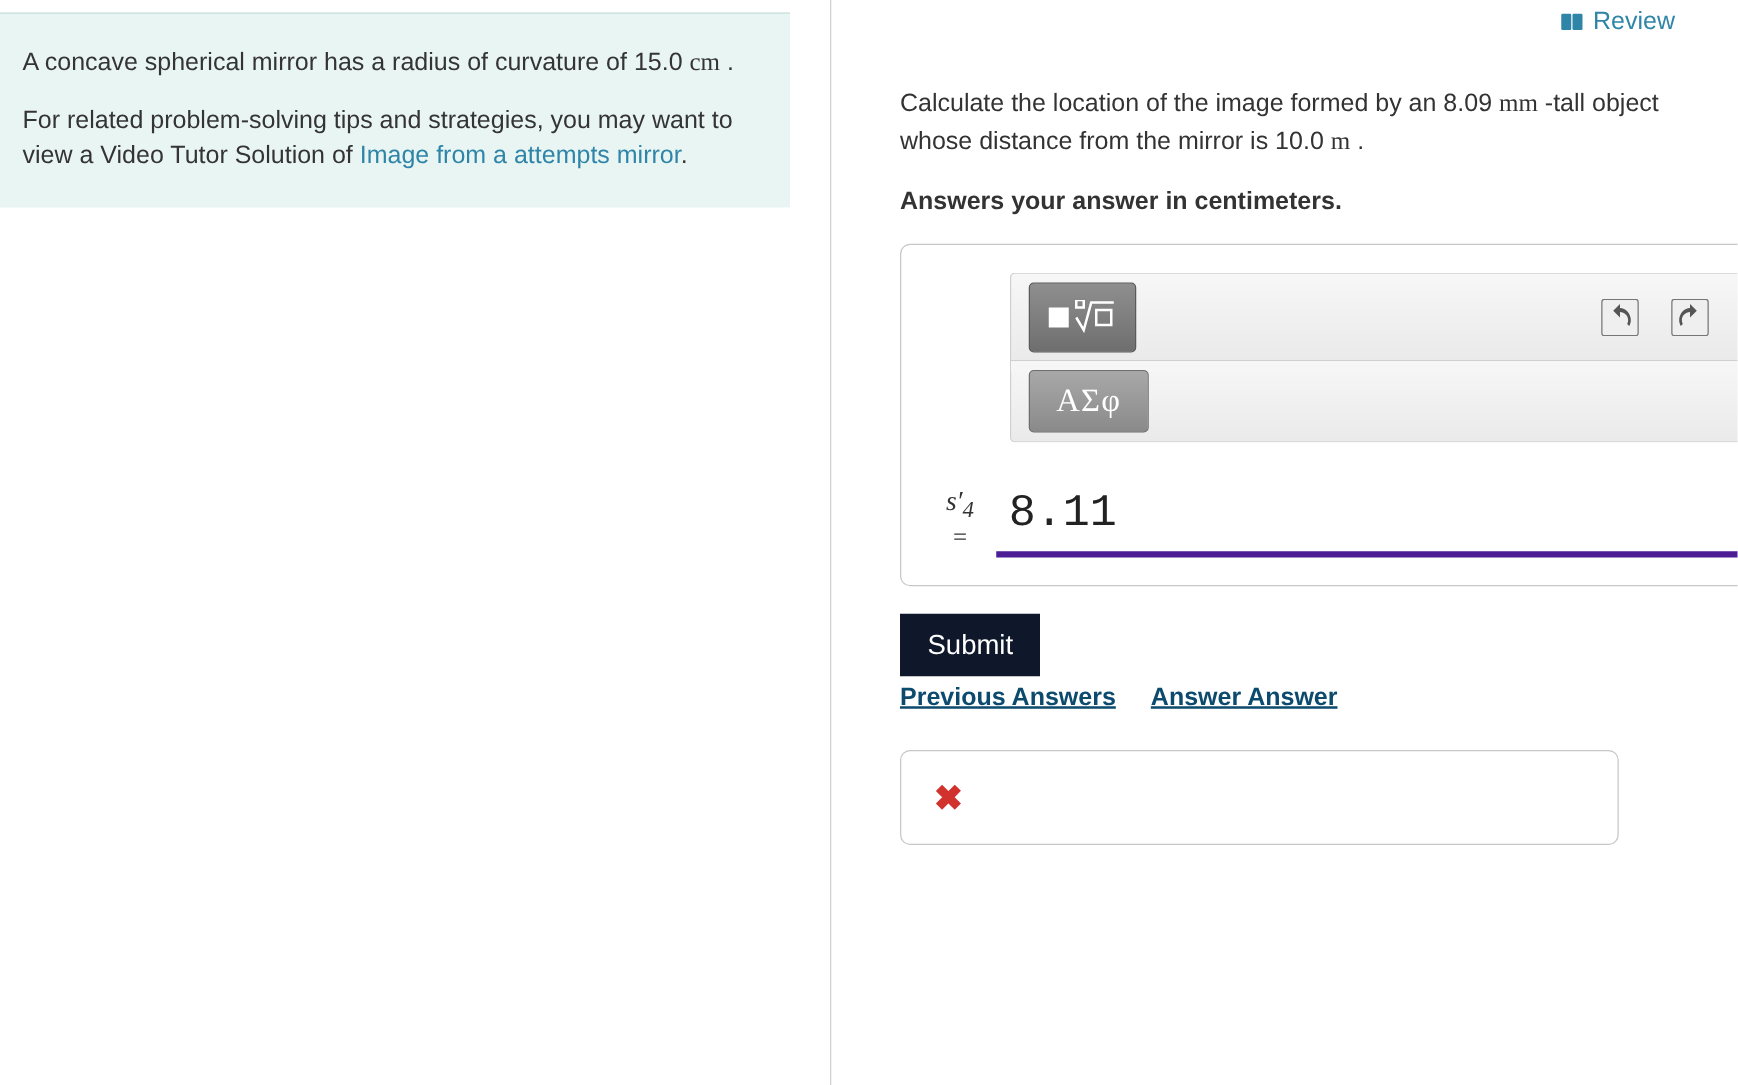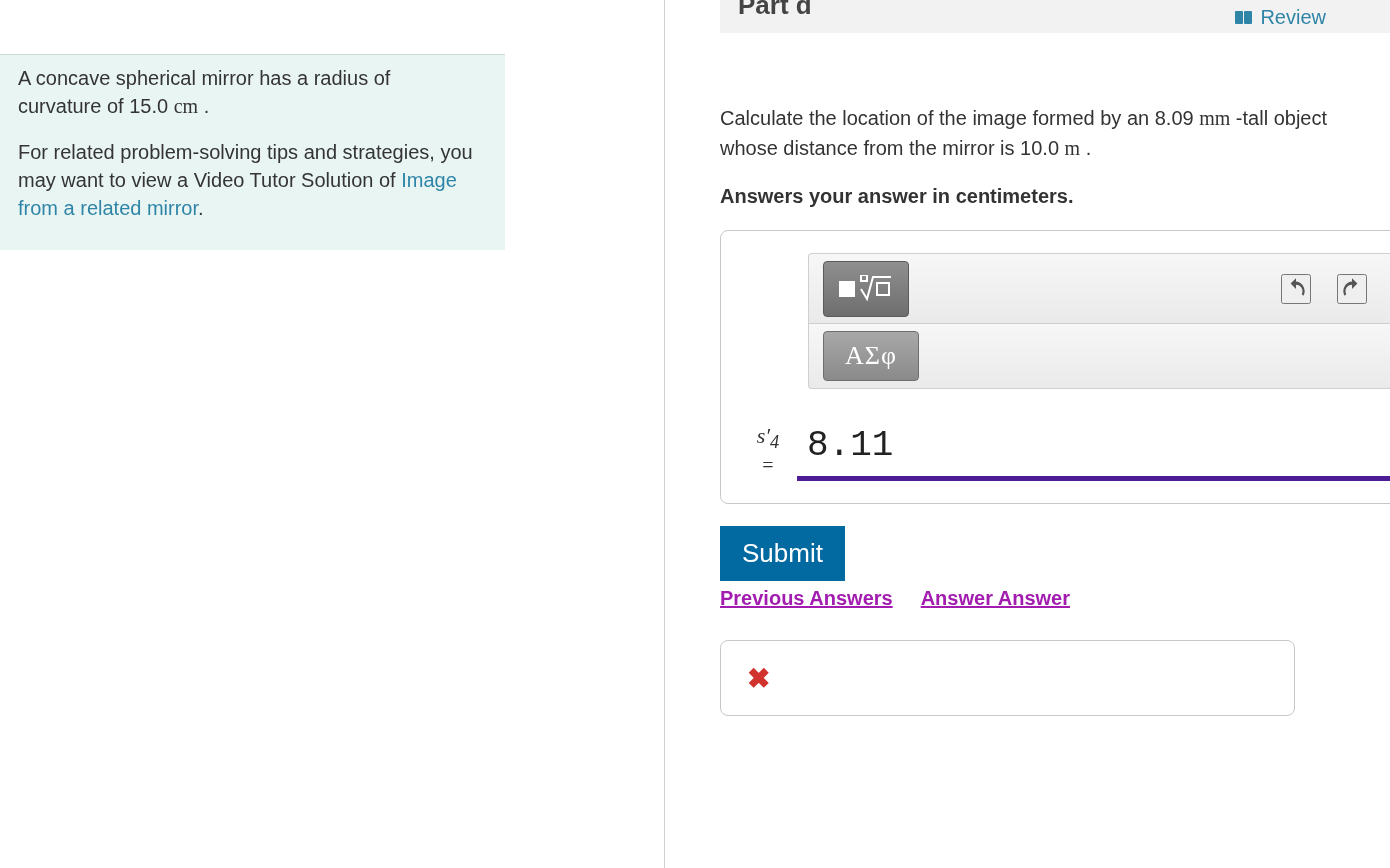--- a/index.html
+++ b/index.html
@@ -14,39 +14,38 @@
     overflow: hidden;
   }
   .left-panel {
     width: 665px;
     padding-top: 10px;
     border-right: 1px solid #d0d0d0;
   }
   .problem-box {
     background: #e9f5f3;
     border-top: 1px solid #c8e0dc;
-    padding: 9px 28px 28px 18px;
-    width: 505px;
+    padding: 25px 28px 28px 18px;
+    width: 632px;
     line-height: 1.4;
     color: #343434;
-    margin-top: 44px;
   }
   .problem-box p { margin-bottom: 18px; }
   .problem-box p:last-child { margin-bottom: 0; }
   .unit { font-family: "Times New Roman", serif; }
   a.video-link { color: #2f85a7; text-decoration: none; }
   .right-panel {
     flex: 1;
     padding: 0 0 0 55px;
     position: relative;
   }
   .review-bar {
     position: absolute;
     top: 6px;
-    right: 64px;
+    right: 50px;
     display: flex;
     align-items: center;
     gap: 8px;
     color: #2f85a7;
     font-size: 20px;
   }
   .book-icon {
     display: inline-flex;
     gap: 1px;
   }
@@ -153,29 +152,29 @@
     outline: none;
     color: #222;
     background: transparent;
   }
   .submit-row {
     display: flex;
     align-items: baseline;
     gap: 24px;
   }
   .submit-btn {
-    background: #0369a1;
+    background: #0f172a;
     color: #fff;
     border: none;
-    font-size: 26px;
+    font-size: 22px;
     padding: 12px 22px;
     cursor: pointer;
   }
   .link-btn {
-    color: #a21caf;
+    color: #0c4a6e;
     font-weight: bold;
     font-size: 20px;
     text-decoration: underline;
     cursor: pointer;
     border:none; background:none; padding:0;
   }
   .feedback-box {
     border: 1px solid #c7c7c7;
     border-radius: 8px;
     padding: 22px 26px;
@@ -201,38 +200,35 @@
 </style>
 </head>
 <body>
 
 <div class="left-panel">
   <div class="problem-box">
     <p>
       <span>A concave spherical mirror has a radius of curvature of 15.0 </span><span class="unit">cm</span><span> .</span>
     </p>
     <p>
-      <span>For related problem-solving tips and strategies, you may want to view a Video Tutor Solution of </span><a href="#" class="video-link">Image from a related mirror</a><span>.</span>
+      <span>For related problem-solving tips and strategies, you may want to view a Video Tutor Solution of </span><a href="#" class="video-link">Image from a attempts mirror</a><span>.</span>
     </p>
   </div>
 </div>
 
 <div class="right-panel">
 
   <div class="review-bar">
     <span class="book-icon">
         <span></span>
         <span></span>
       </span>
     <span>Review</span>
   </div>
 
-  <div class="part-header-clip">
-    <div class="part-header-inner">Part d</div>
-  </div>
 
   <div class="question-area">
     <p class="question-text">
       <span>Calculate the location of the image formed by an 8.09 </span><span class="unit">mm</span><span> -tall object whose distance from the mirror is 10.0 </span><span class="unit">m</span><span> .</span>
     </p>
     <p class="instruction">Answers your answer in centimeters.</p>
 
     <div class="answer-box">
       <div class="toolbar-row1">
         <button class="math-btn">

